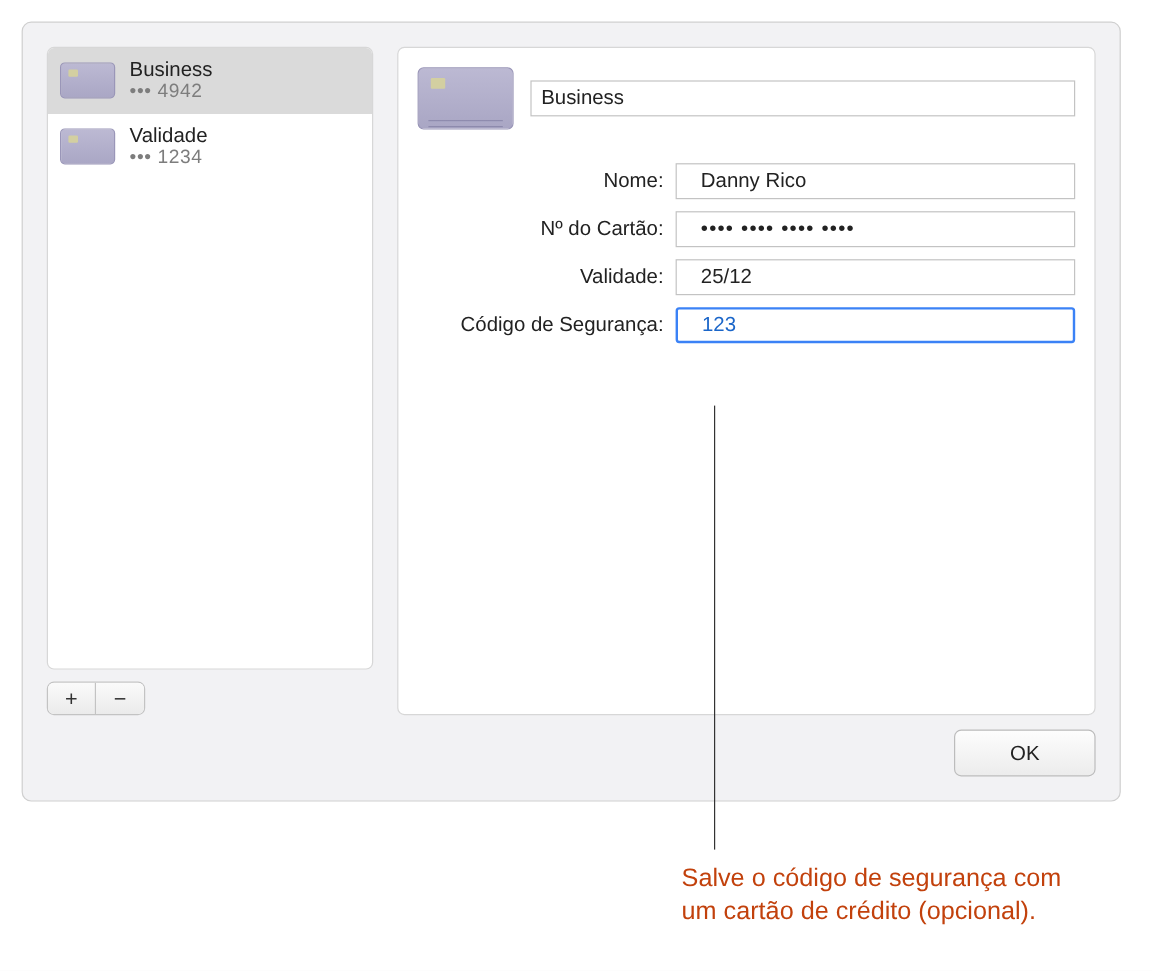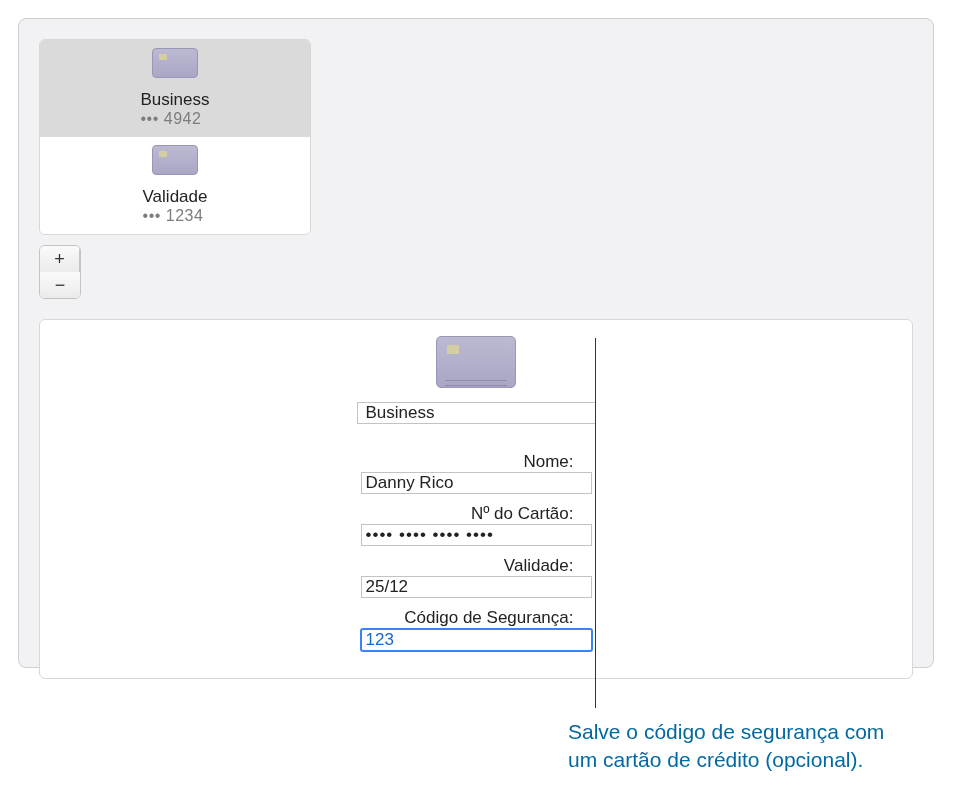--- a/index.html
+++ b/index.html
@@ -1,15 +1,15 @@
 <!DOCTYPE html>
 <html><head>
   <meta charset="utf-8">
   <style>
-    * { box-sizing: border-box; margin: 0; padding: 0; flex-direction: column; }
+    * { box-sizing: border-box; margin: 0; padding: 0; }
     body {
       font-family: -apple-system, "Helvetica Neue", Arial, sans-serif;
       background: #fff;
       width: 960px;
       height: 809px;
       position: relative;
     }
     .window {
       position: absolute;
       left: 18px;
@@ -148,21 +148,21 @@
       width: 215px;
       text-align: right;
       padding-right: 10px;
       font-size: 17px;
       color: #222;
     }
     .field-input {
       flex: 1;
       height: 30px;
       border: 1px solid #c3c3c3;
-      padding: 0 4px;
+      padding: 0 20px;
       font-size: 17px;
       color: #222;
       background: #fff;
     }
     .field-input.focused {
       border: 2.5px solid #3b82f6;
       border-radius: 3px;
       color: #1b66c9;
     }
     .field-input.cardnum {
@@ -192,21 +192,21 @@
       height: 370px;
       background: #333;
     }
     .callout-text {
       position: absolute;
       left: 568px;
       top: 718px;
       width: 320px;
       font-size: 21px;
       line-height: 1.35;
-      color: #0369a1;
+      color: #c2410c;
     }
   </style>
 </head>
 <body>
 
 <div class="window">
   <div class="main-area">
     <div class="sidebar">
       <div class="card-list">
         <div class="card-item selected">

